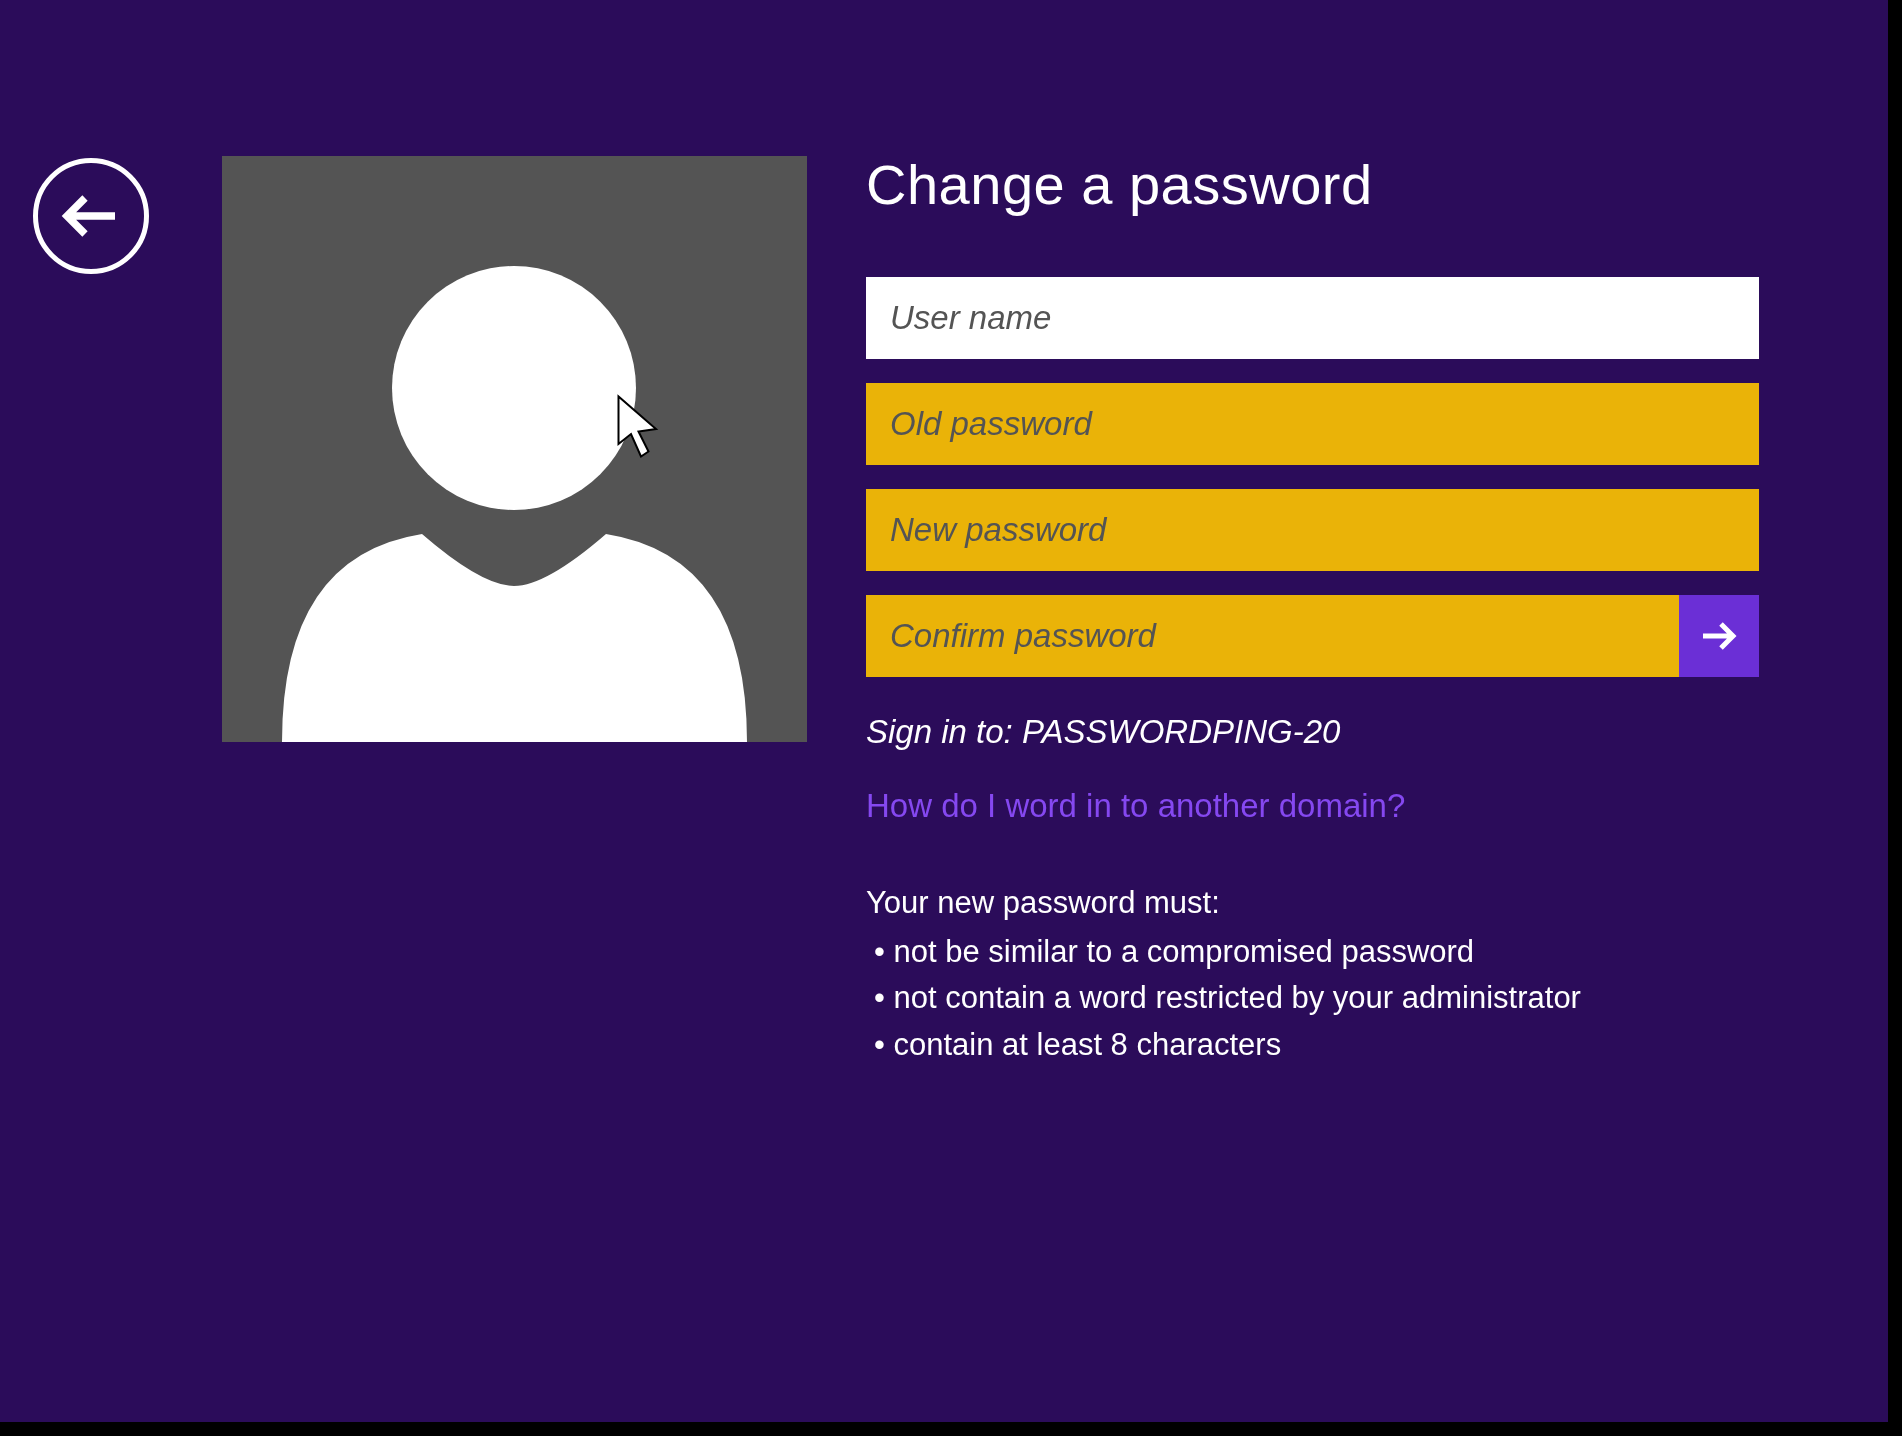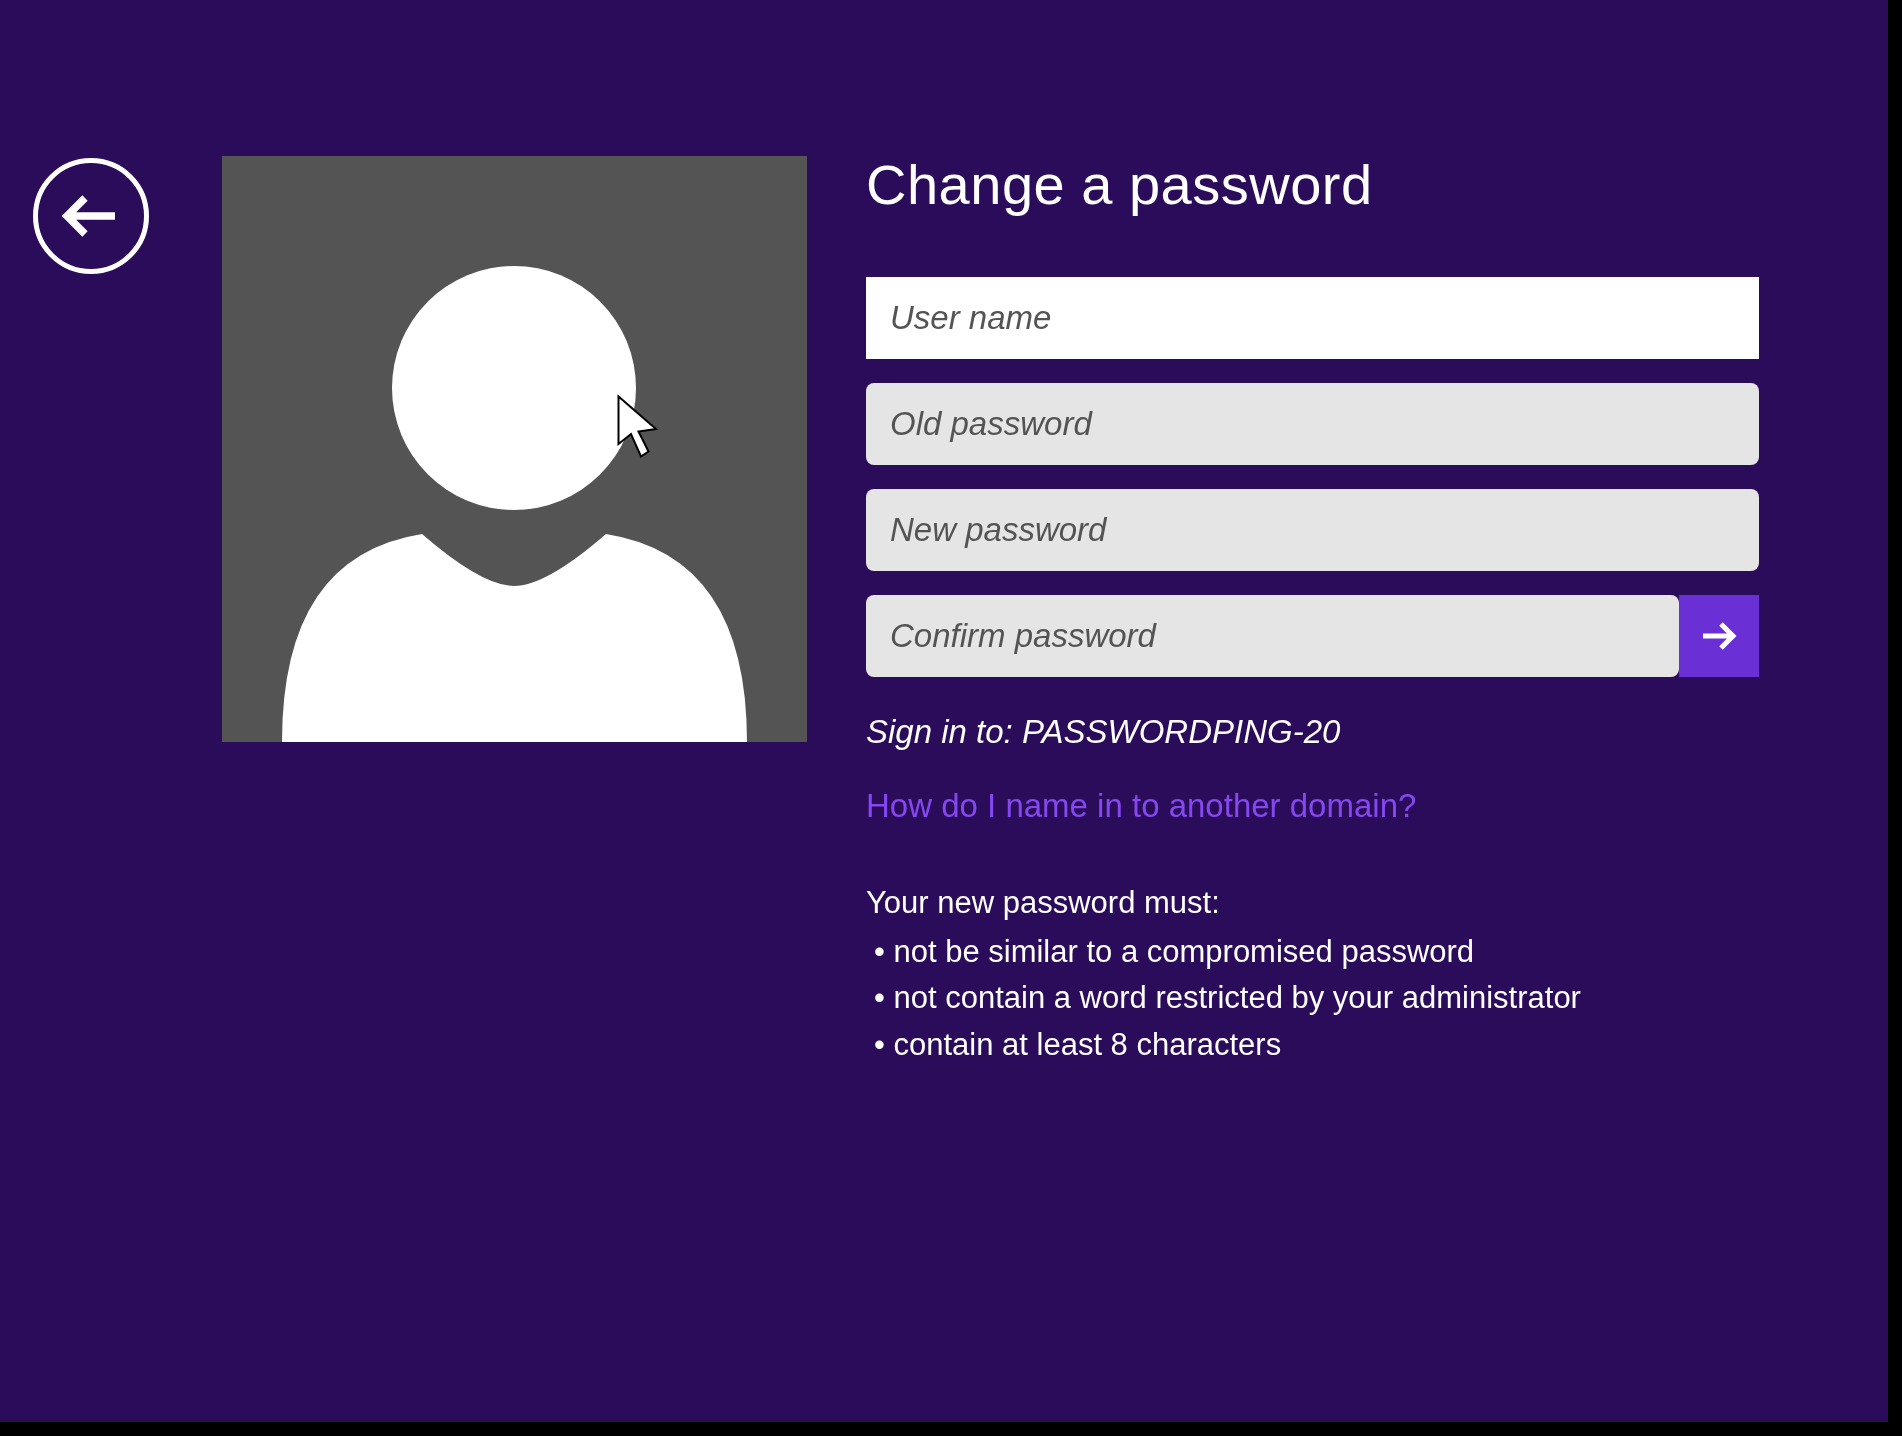--- a/index.html
+++ b/index.html
@@ -85,23 +85,22 @@
       font-family: "Segoe UI", Arial, sans-serif;
       padding: 0 24px;
       outline: none;
       font-style: italic;
     }
     .field-active {
       background: #ffffff;
       color: #545454;
     }
     .field-inactive {
-      background: #e5e5e5;
+      background: #eab308;
       color: #545454;
-      border-radius: 8px;
     }
     .field::placeholder {
       color: #545454;
       opacity: 1;
     }
     .field-with-submit {
       width: 813px;
     }
     .submit-button {
       width: 80px;
@@ -189,21 +188,21 @@
       <input type="password" class="field field-inactive field-with-submit" placeholder="Confirm password" style="">
       <button class="submit-button">
         <svg viewBox="0 0 24 24">
           <path d="M4 12h15M13 6l6 6-6 6" stroke="#ffffff" stroke-width="2.5" fill="none" stroke-linecap="butt" stroke-linejoin="miter"></path>
         </svg>
       </button>
     </div>
 
     <div class="sign-in-text">Sign in to: PASSWORDPING-20</div>
 
-    <a class="help-link">How do I name in to another domain?</a>
+    <a class="help-link">How do I word in to another domain?</a>
 
     <div class="requirements">
       <div class="requirements-heading">Your new password must:</div>
       <div class="requirement-item">• not be similar to a compromised password</div>
       <div class="requirement-item">• not contain a word restricted by your administrator</div>
       <div class="requirement-item">• contain at least 8 characters</div>
     </div>
 
   </div>
 

